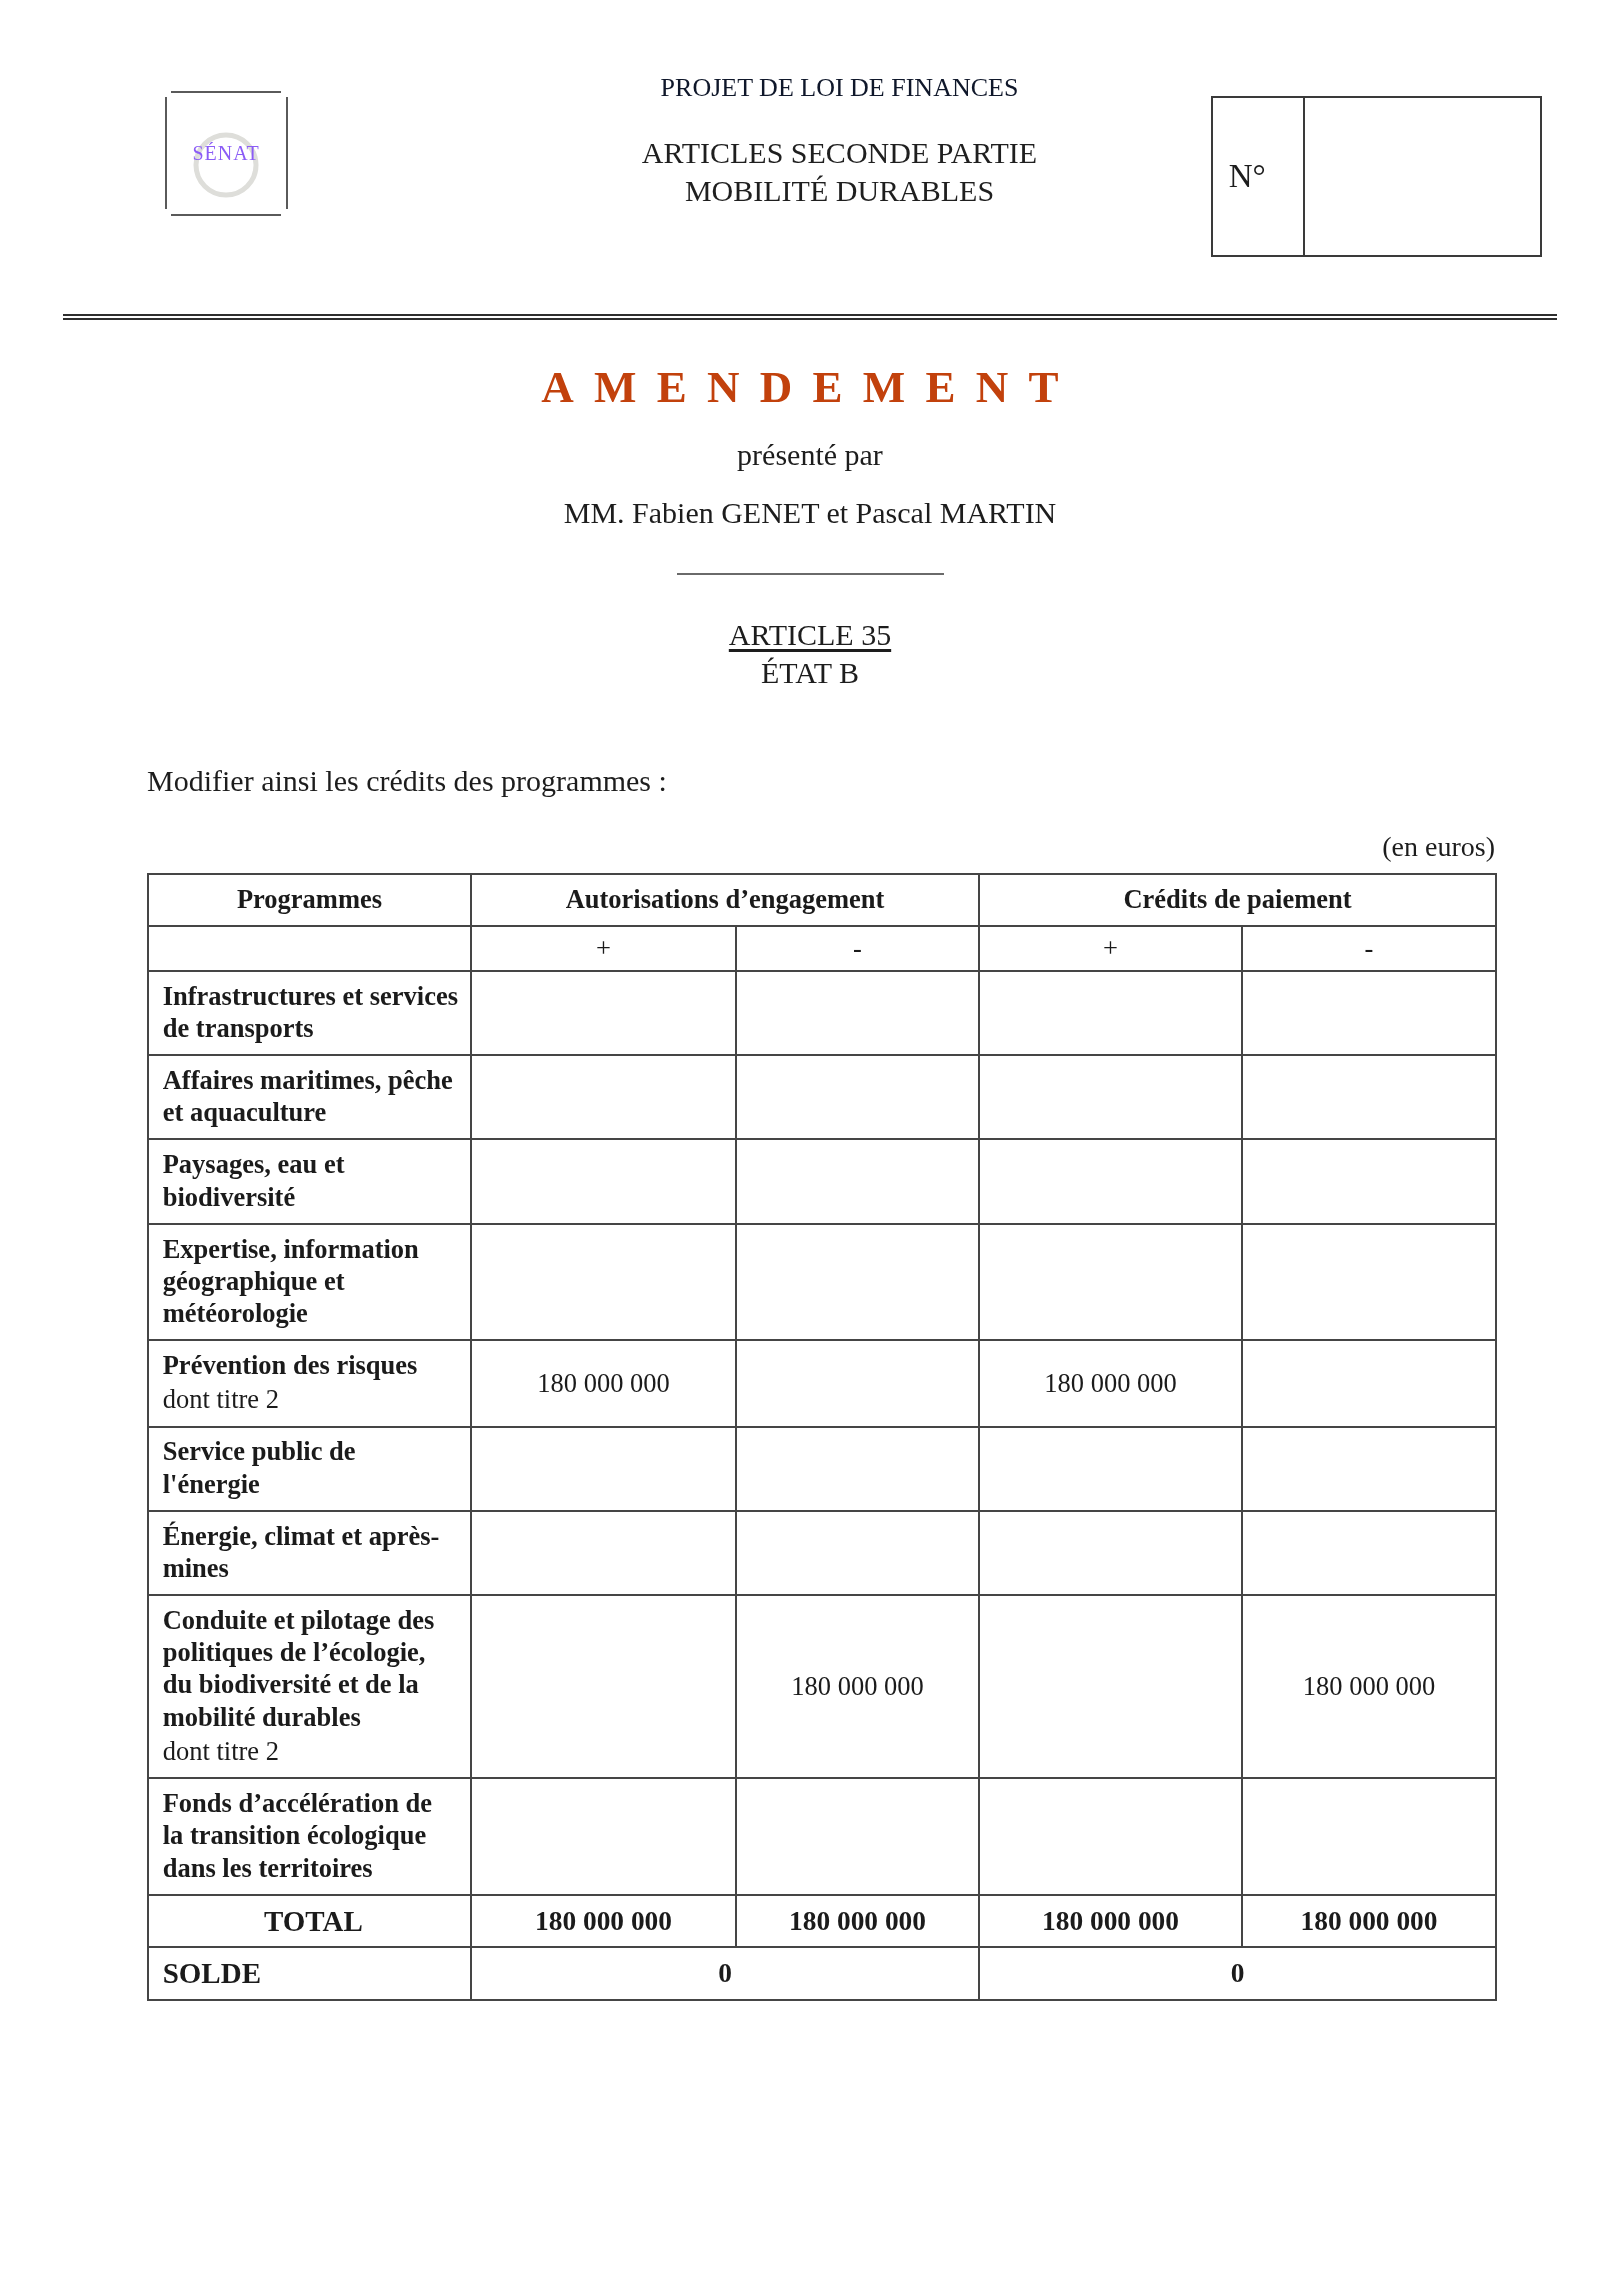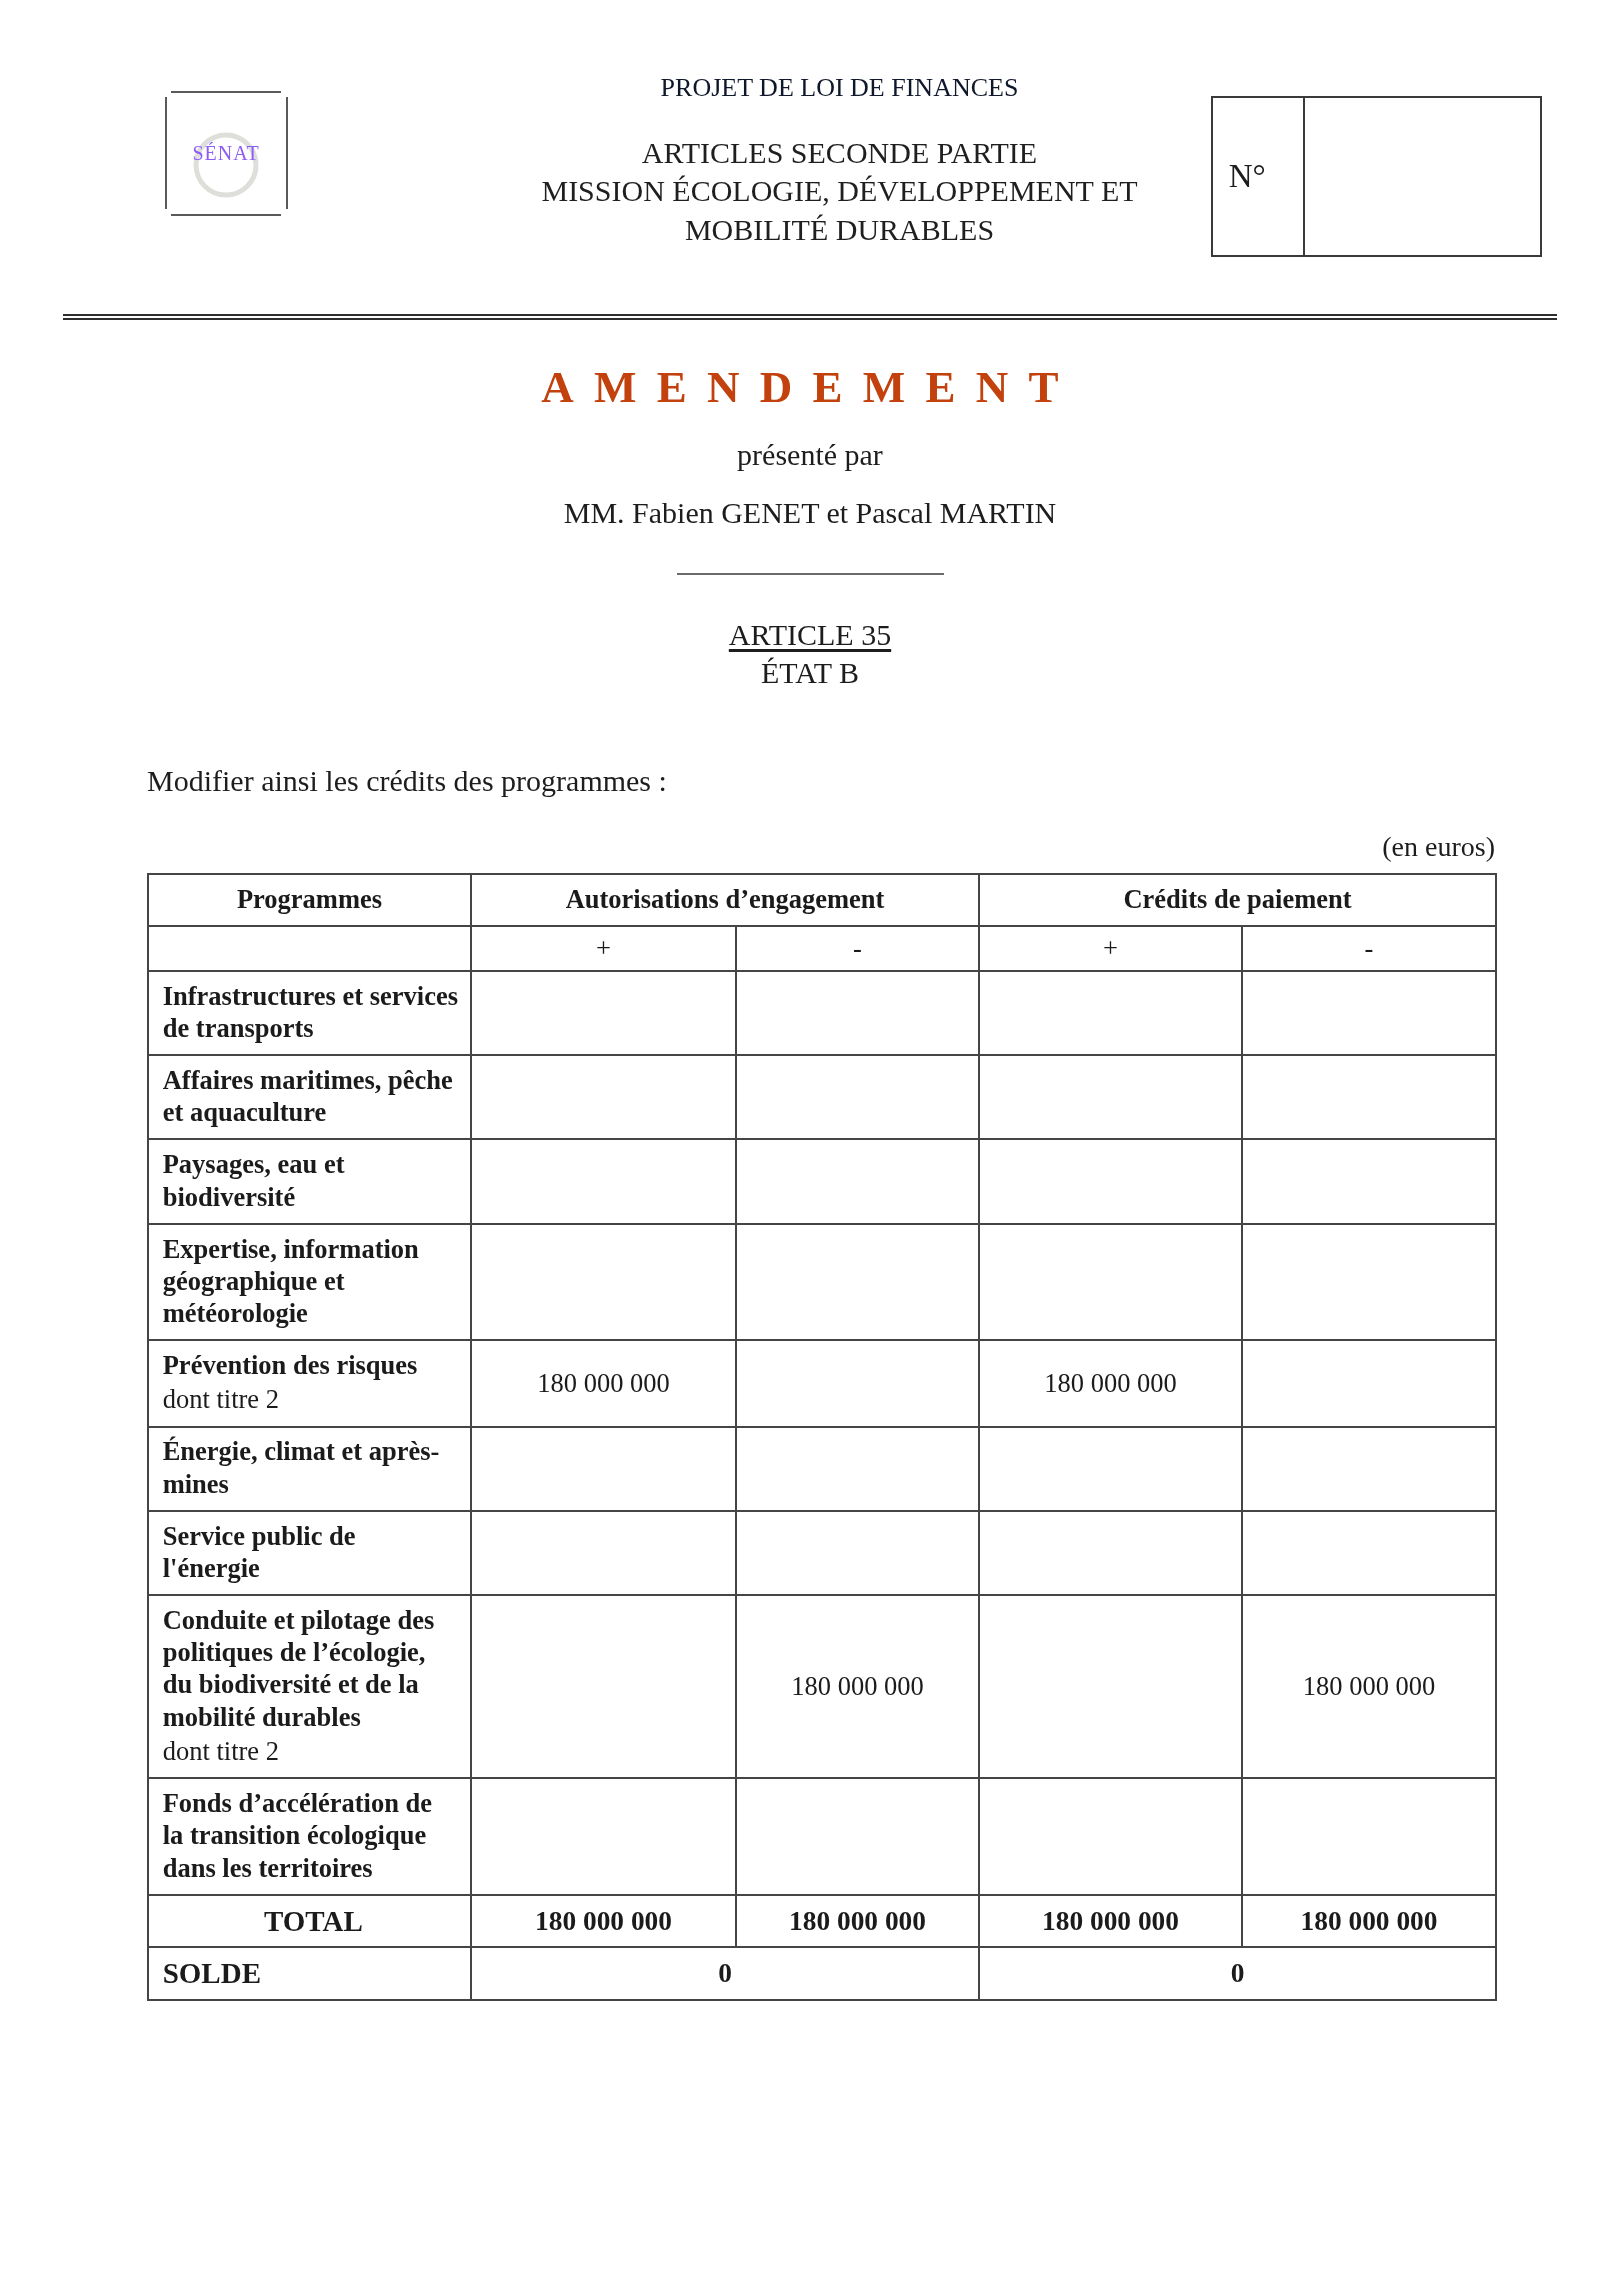--- a/index.html
+++ b/index.html
@@ -152,21 +152,20 @@
         <div class="logo-circle"></div>
         <div class="logo-text">SÉNAT</div>
       </div>
       <div class="logo-rule"></div>
     </div>
 
     <div class="header-center">
       <div class="header-title">PROJET DE LOI DE FINANCES</div>
       <div class="header-sub">
         <div>ARTICLES SECONDE PARTIE</div>
-        <div>MISSION ÉCOLOGIE, DÉVELOPPEMENT ET</div>
         <div>MOBILITÉ DURABLES</div>
       </div>
     </div>
 
     <div class="nbox">
       <div class="nbox-label-cell">N°</div>
       <div class="nbox-empty-cell"></div>
     </div>
   </div>
 
@@ -239,28 +238,28 @@
           <td class="prog">
             <span>Prévention des risques</span>
             <span class="psub">dont titre 2</span>
           </td>
           <td class="val">180 000 000</td>
           <td class="val"></td>
           <td class="val">180 000 000</td>
           <td class="val"></td>
         </tr>
         <tr>
+          <td class="prog"><span>Service public de l'énergie</span></td>
+          <td class="val"></td>
+          <td class="val"></td>
+          <td class="val"></td>
+          <td class="val"></td>
+        </tr>
+        <tr>
           <td class="prog"><span>Énergie, climat et après-mines</span></td>
-          <td class="val"></td>
-          <td class="val"></td>
-          <td class="val"></td>
-          <td class="val"></td>
-        </tr>
-        <tr>
-          <td class="prog"><span>Service public de l'énergie</span></td>
           <td class="val"></td>
           <td class="val"></td>
           <td class="val"></td>
           <td class="val"></td>
         </tr>
         <tr>
           <td class="prog">
             <span>Conduite et pilotage des politiques de l’écologie, du biodiversité et de la mobilité durables</span>
             <span class="psub">dont titre 2</span>
           </td>

